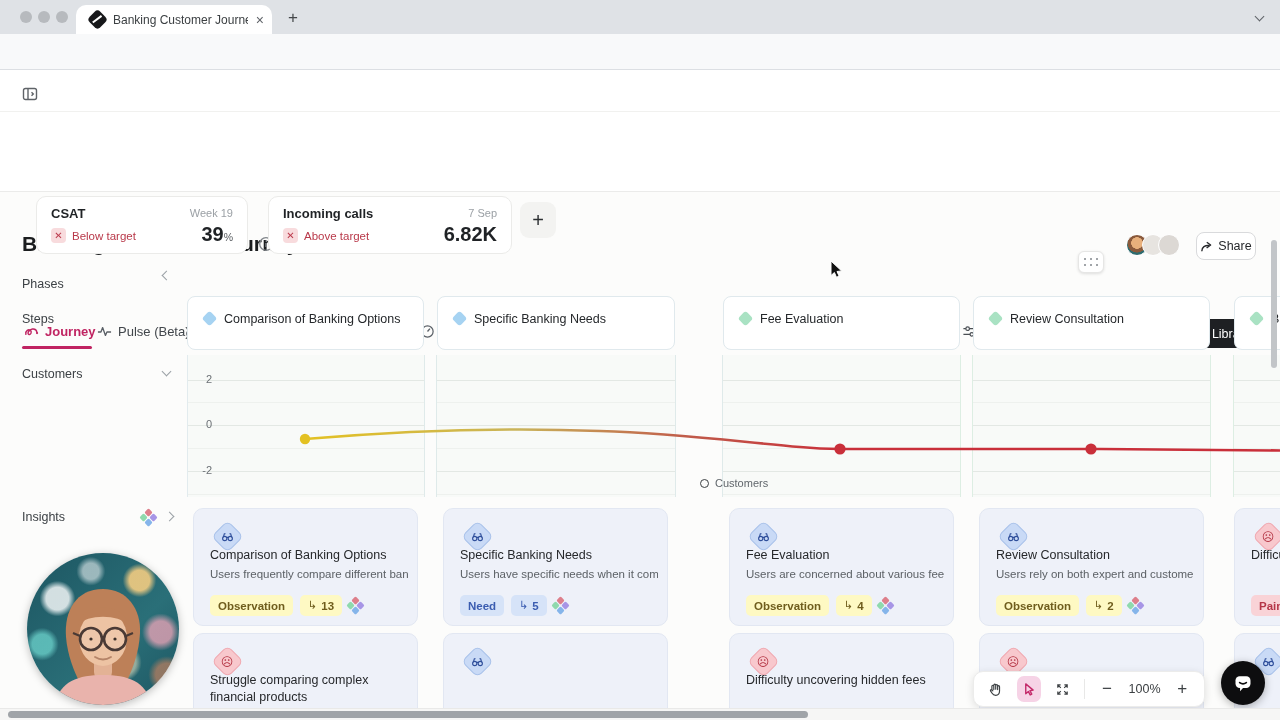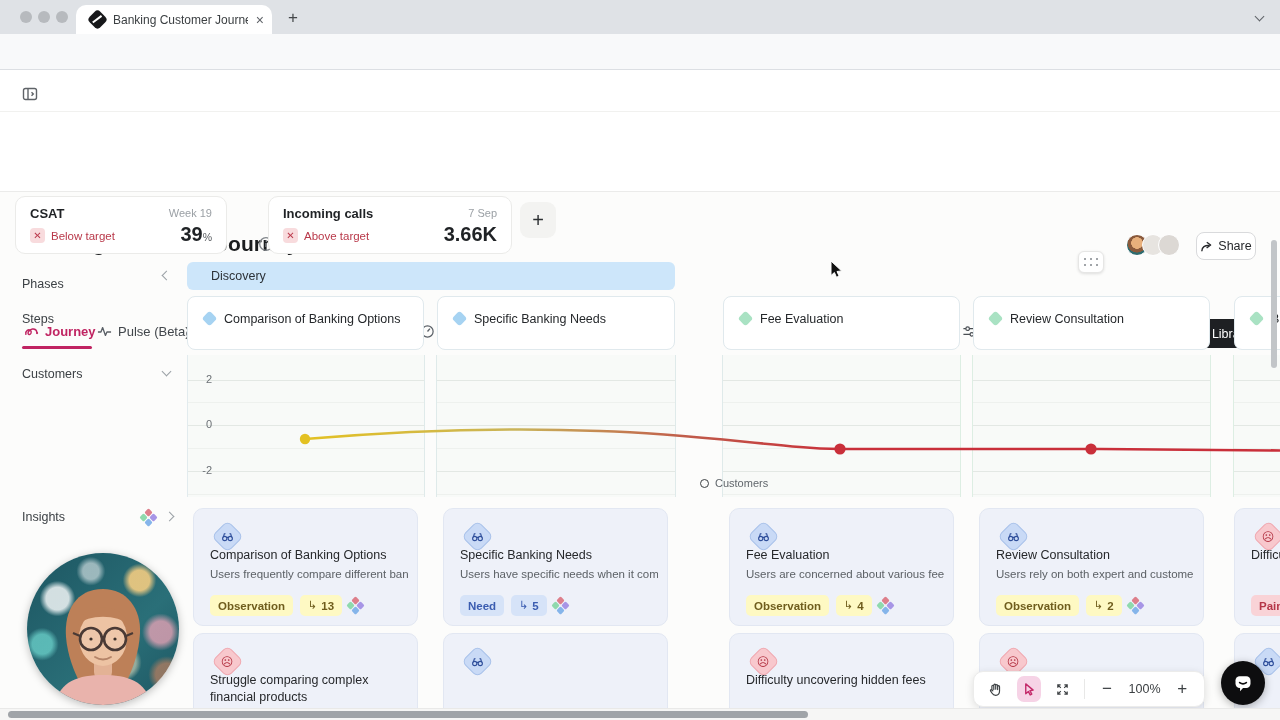--- a/index.html
+++ b/index.html
@@ -280,41 +280,38 @@
       <span>Mine insights</span>
     </button>
     <button class="abs actbtn" style="left:1186px;width:71px;background:#1e2023;border:none;color:#fff">
       <svg width="13" height="13" viewBox="0 0 14 14">
           <path d="M1.5 2.8C3.4 1.9 5.3 1.9 7 3c1.7-1.1 3.6-1.1 5.5-.2v8.4C10.6 10.4 8.7 10.4 7 11.6 5.3 10.4 3.4 10.4 1.5 11.2zM7 3v8.6" fill="none" stroke="#fff" stroke-width="1.2" stroke-linejoin="round"></path>
         </svg>
       <span>Library</span>
     </button>
   </div>
 
-  <div class="abs mcard" style="left:15px;width:212px">
+  <div class="abs mcard" style="left:36px;width:212px">
     <span class="mname">CSAT</span>
     <span class="mperiod">Week 19</span>
     <span class="xbadge">✕</span>
     <span class="mstatus">Below target</span>
     <span class="mval"><span>39</span><span class="munit">%</span></span>
   </div>
   <div class="abs mcard" style="left:268px;width:244px">
     <span class="mname">Incoming calls</span>
     <span class="mperiod">7 Sep</span>
     <span class="xbadge">✕</span>
     <span class="mstatus">Above target</span>
-    <span class="mval"><span>3.66K</span></span>
+    <span class="mval"><span>6.82K</span></span>
   </div>
   <div class="abs" style="left:520px;top:202px;width:36px;height:36px;background:#f3f3f1;border-radius:9px;display:flex;align-items:center;justify-content:center;font-size:20px;color:#2c2f32">+</div>
 
   <span class="abs lanelabel" style="top:277px">Phases</span>
   <span class="abs chev left" style="left:163px;top:272px;border-color:#9aa0a5"></span>
-  <div class="abs phasebar" style="left:187px;width:488px;background:#cde6fa">
-    <span>Discovery</span>
-  </div>
   <div class="abs handle">
     <span class="dots6">
         <i></i>
         <i></i>
         <i></i>
         <i></i>
         <i></i>
         <i></i>
       </span>
   </div>

